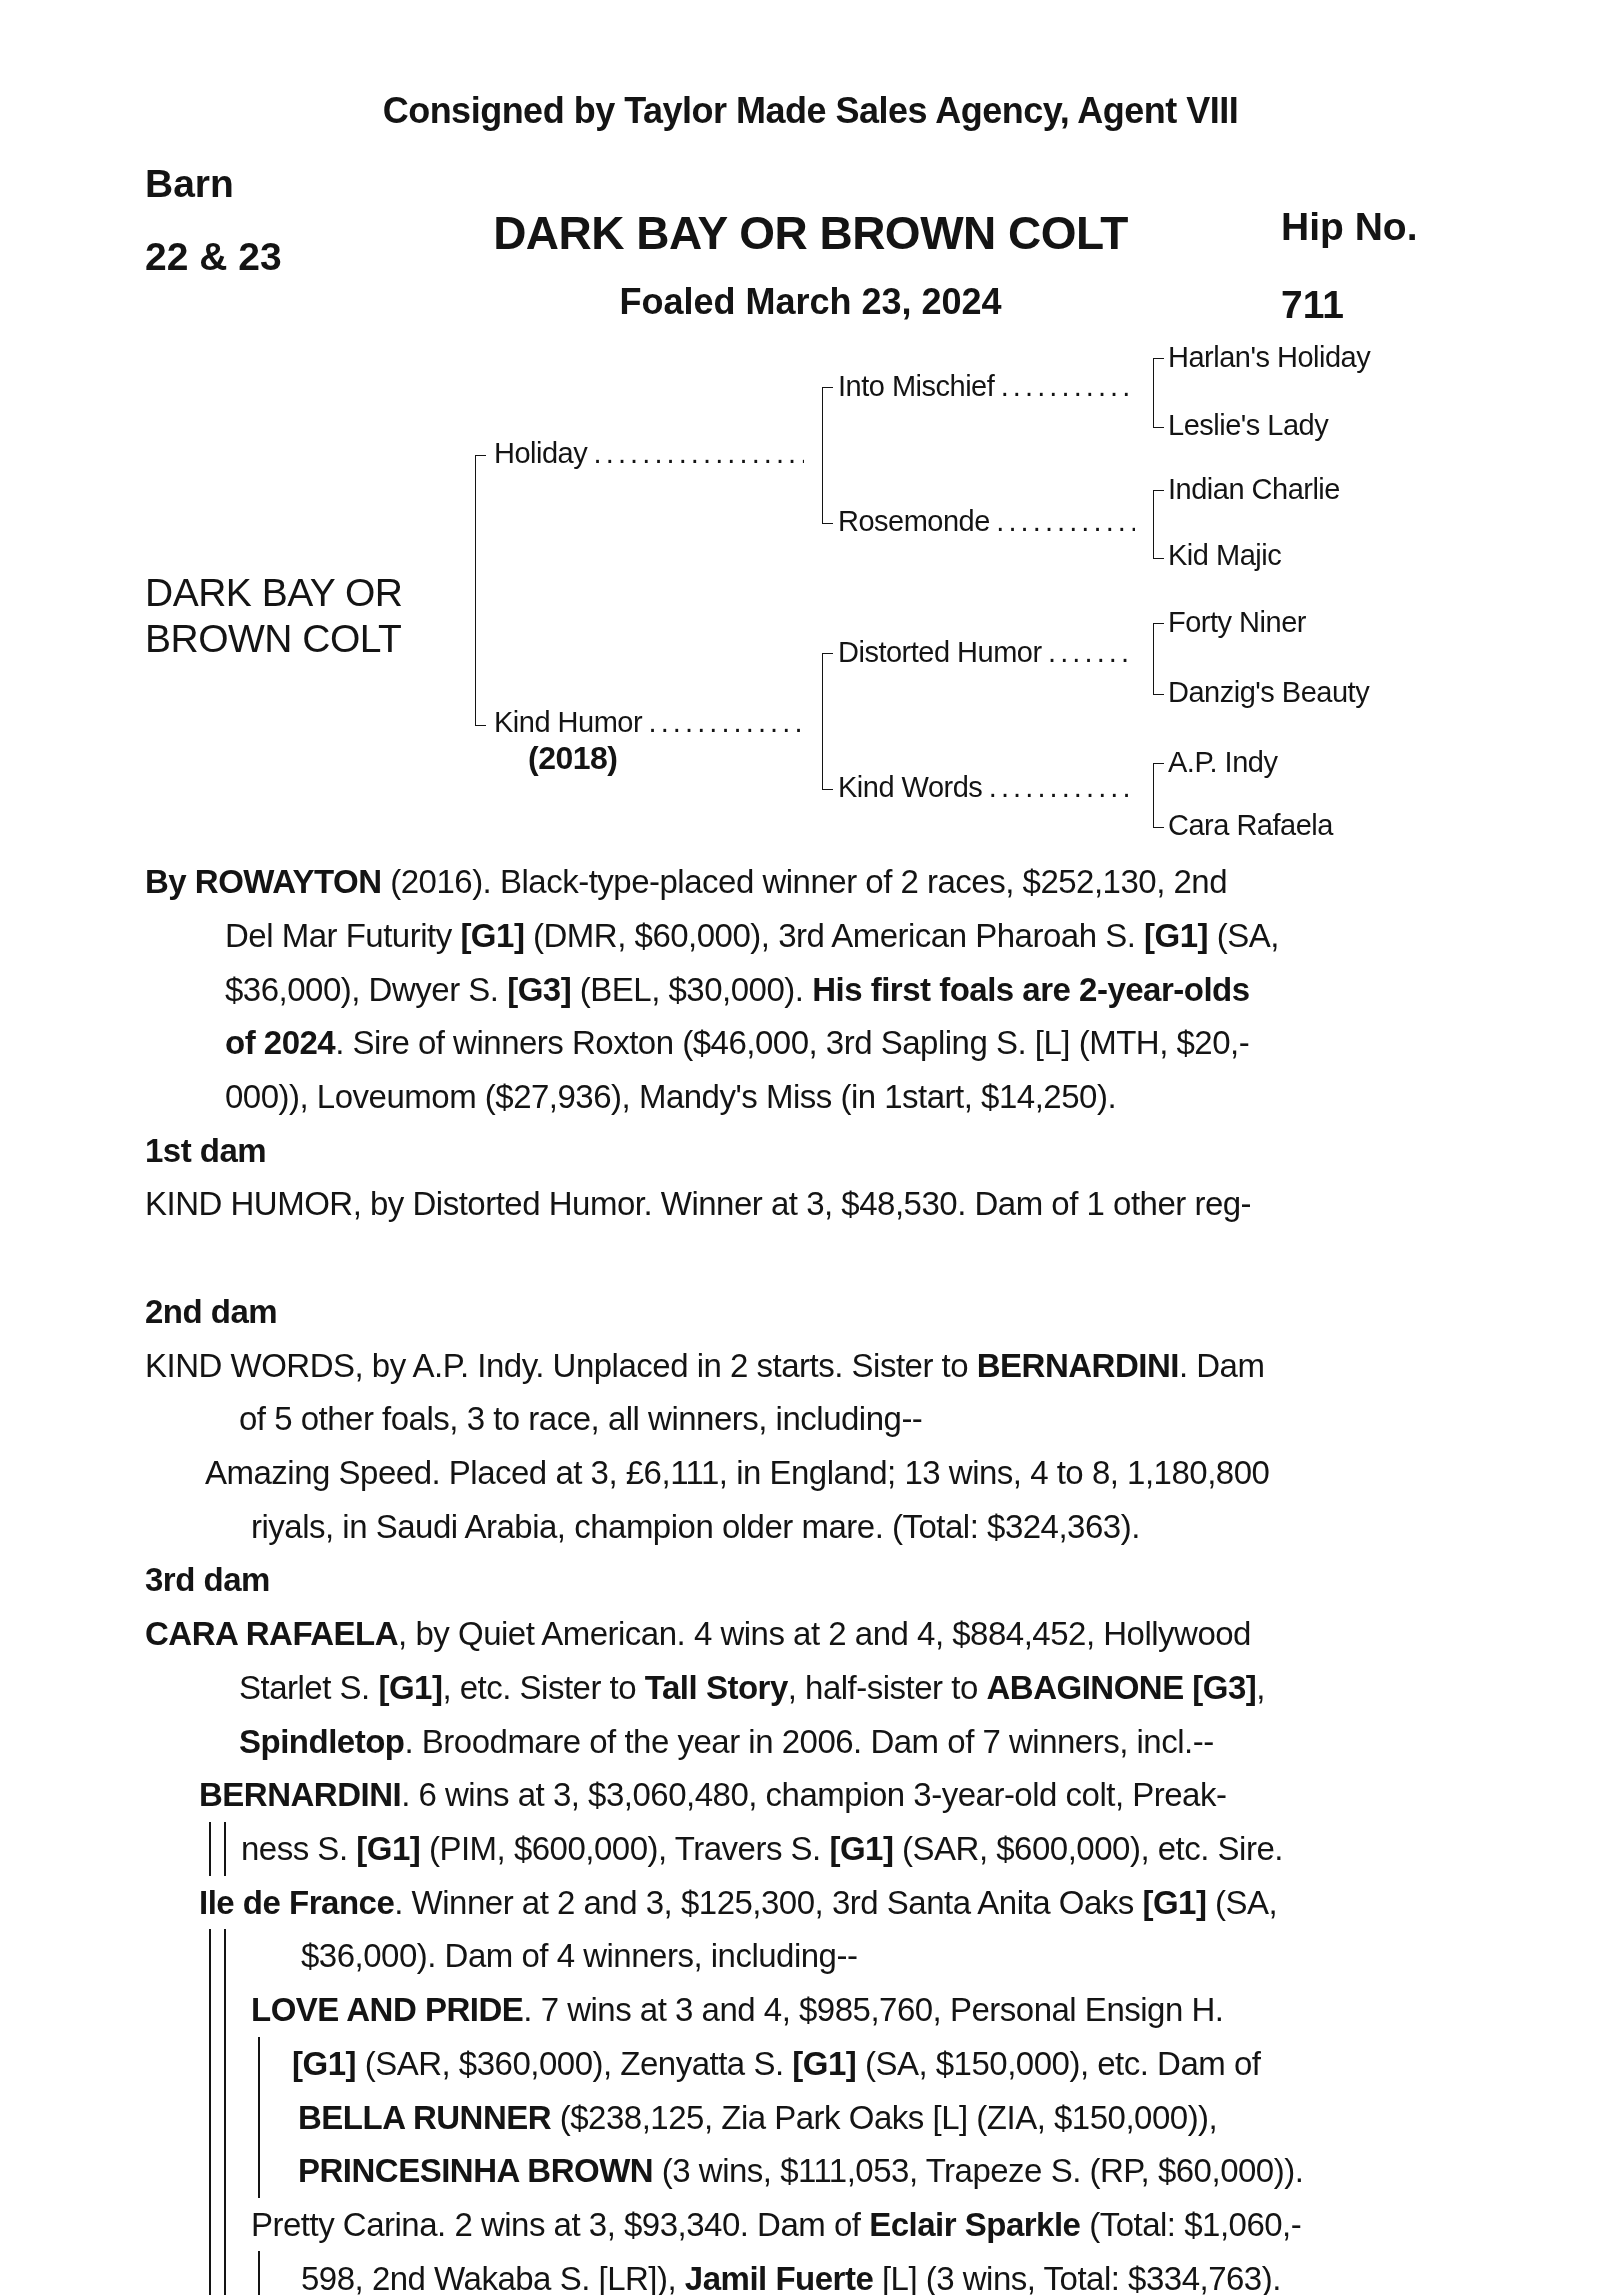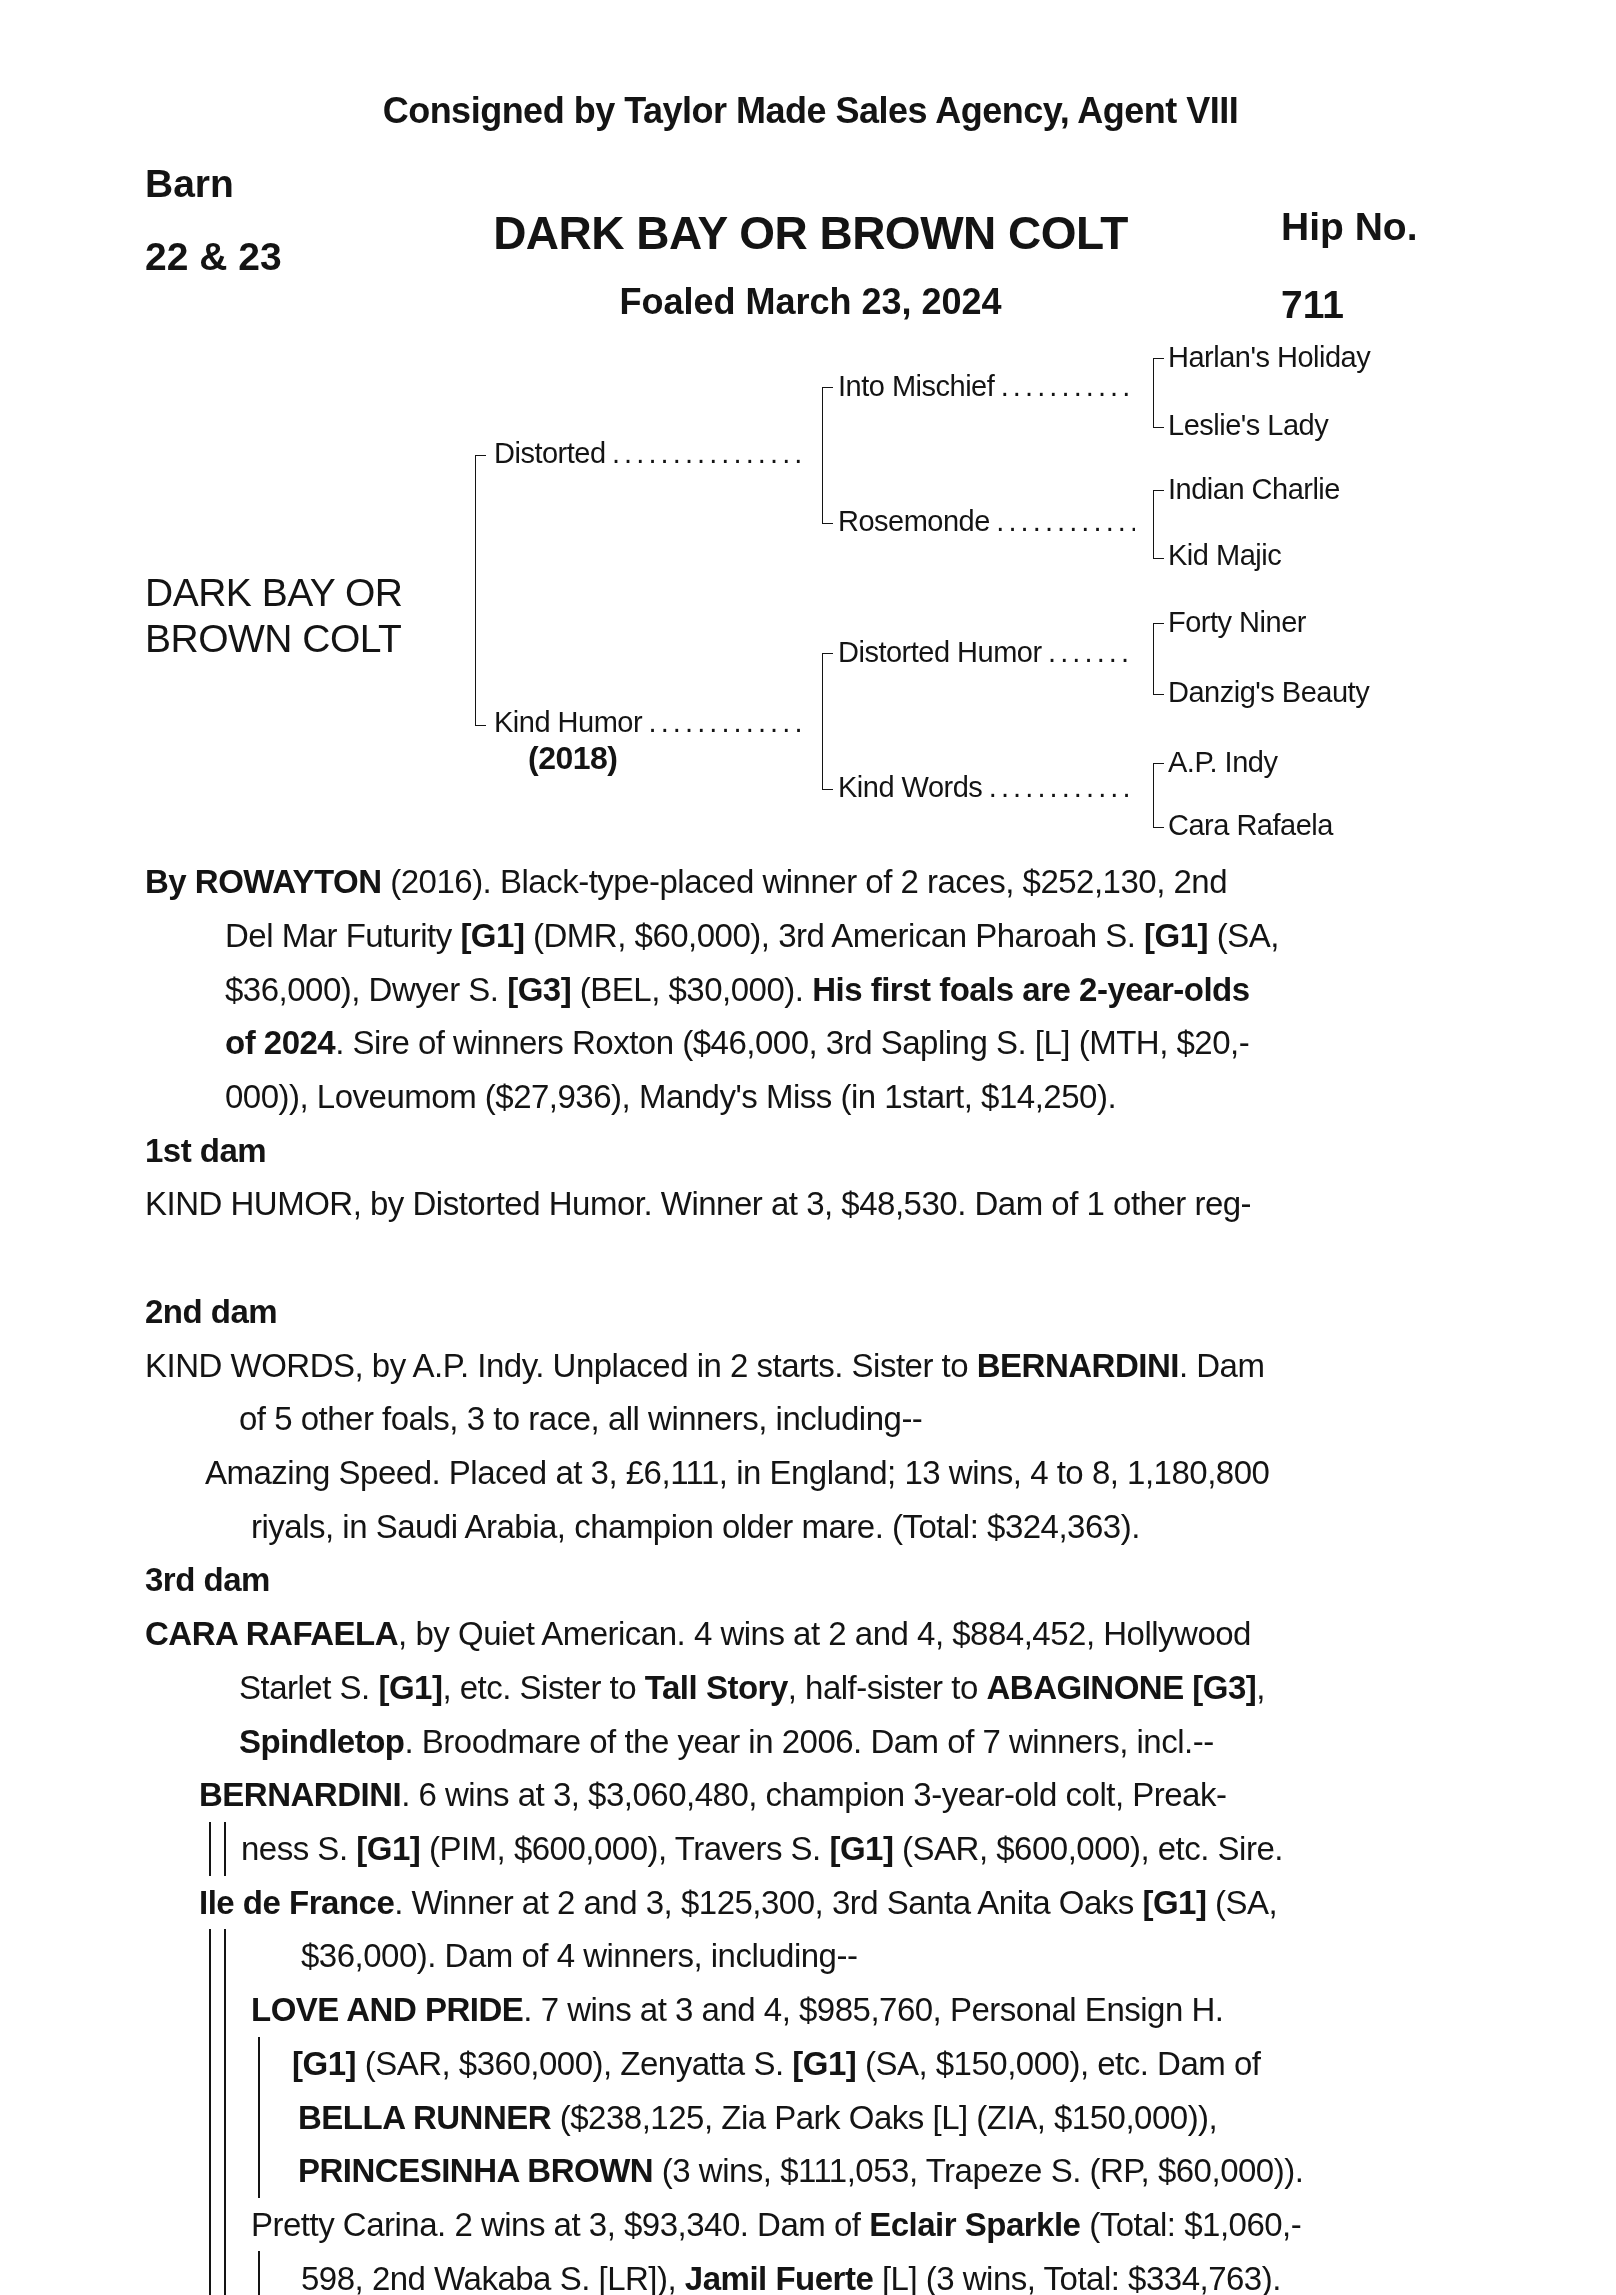--- a/index.html
+++ b/index.html
@@ -40,21 +40,21 @@
   <div class="hip-value">711</div>
 </div>
 <div class="abs title">DARK BAY OR BROWN COLT</div>
 <div class="abs foaled">Foaled March 23, 2024</div>
 
 <div class="abs" id="tree" style="left:0;top:0;width:1616px;height:859px;">
   <div class="abs subject-line" style="left:145px;top:571px;">DARK BAY OR</div>
   <div class="abs subject-line" style="left:145px;top:617px;">BROWN COLT</div>
   <div class="abs ped-sub" id="damYear" style="left: 528px; top: 740px;">(2018)</div>
 <div class="abs ped-node" style="left: 494px; top: 437px; width: 310px;">
-      <span>Distorted</span>
+      <span>Holiday</span>
       <span class="leader">................................................................................</span>
     </div>
     <div class="abs ped-node" style="left: 494px; top: 706px; width: 310px;">
       <span>Kind Humor</span>
       <span class="leader">................................................................................</span>
     </div>
     <div class="abs ped-node" style="left: 838px; top: 370px; width: 297px;">
       <span>Into Mischief</span>
       <span class="leader">................................................................................</span>
     </div>

